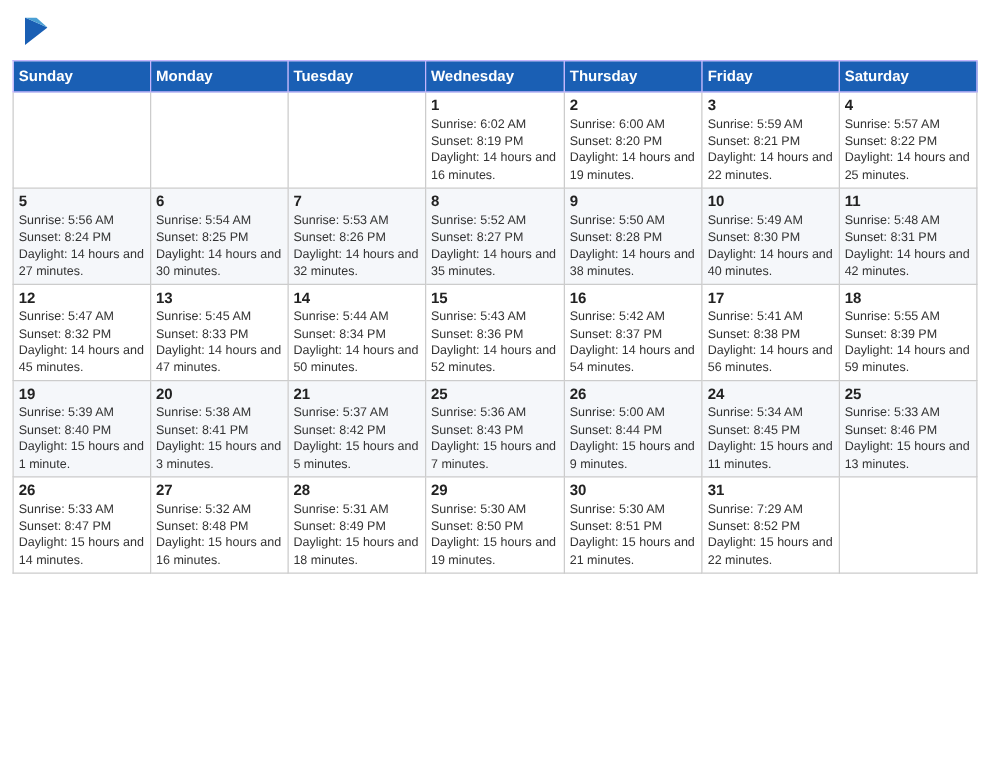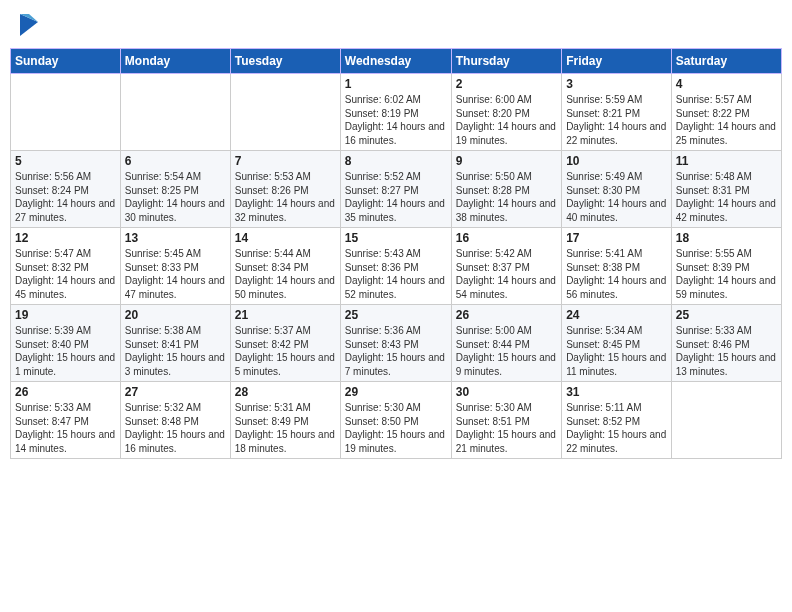--- a/index.html
+++ b/index.html
@@ -308,20 +308,20 @@
 Daylight: 15 hours and 19 minutes.</div>
         </td>
         <td>
           <div class="day-num">30</div>
           <div class="cell-text">Sunrise: 5:30 AM
 Sunset: 8:51 PM
 Daylight: 15 hours and 21 minutes.</div>
         </td>
         <td>
           <div class="day-num">31</div>
-          <div class="cell-text">Sunrise: 5:11 AM
+          <div class="cell-text">Sunrise: 7:29 AM
 Sunset: 8:52 PM
 Daylight: 15 hours and 22 minutes.</div>
         </td>
         <td class="empty-cell"></td>
       </tr>
     </tbody>
 </table>
 
 </body></html>

